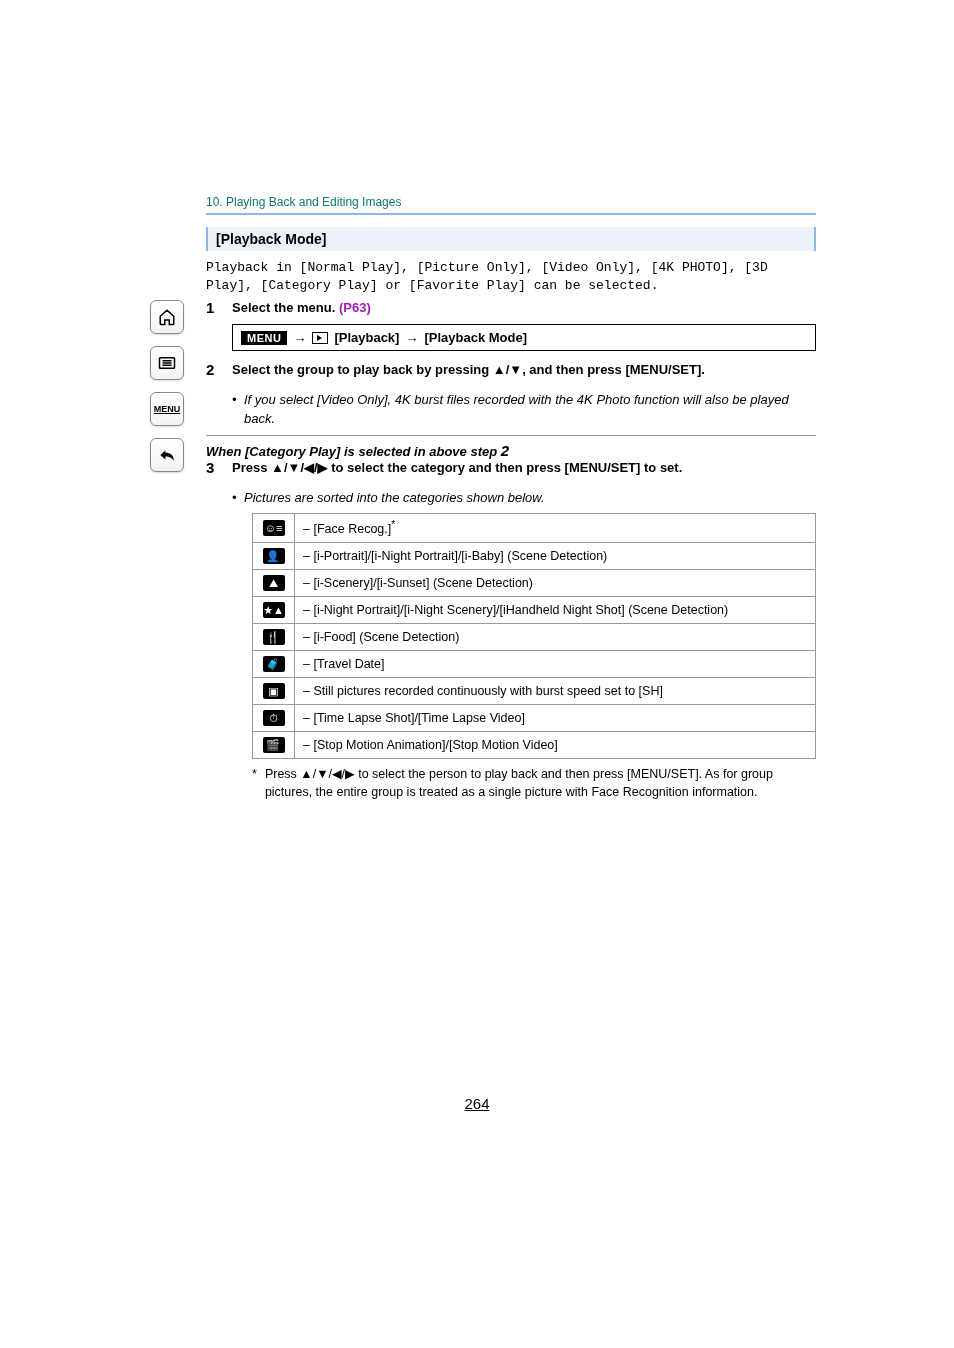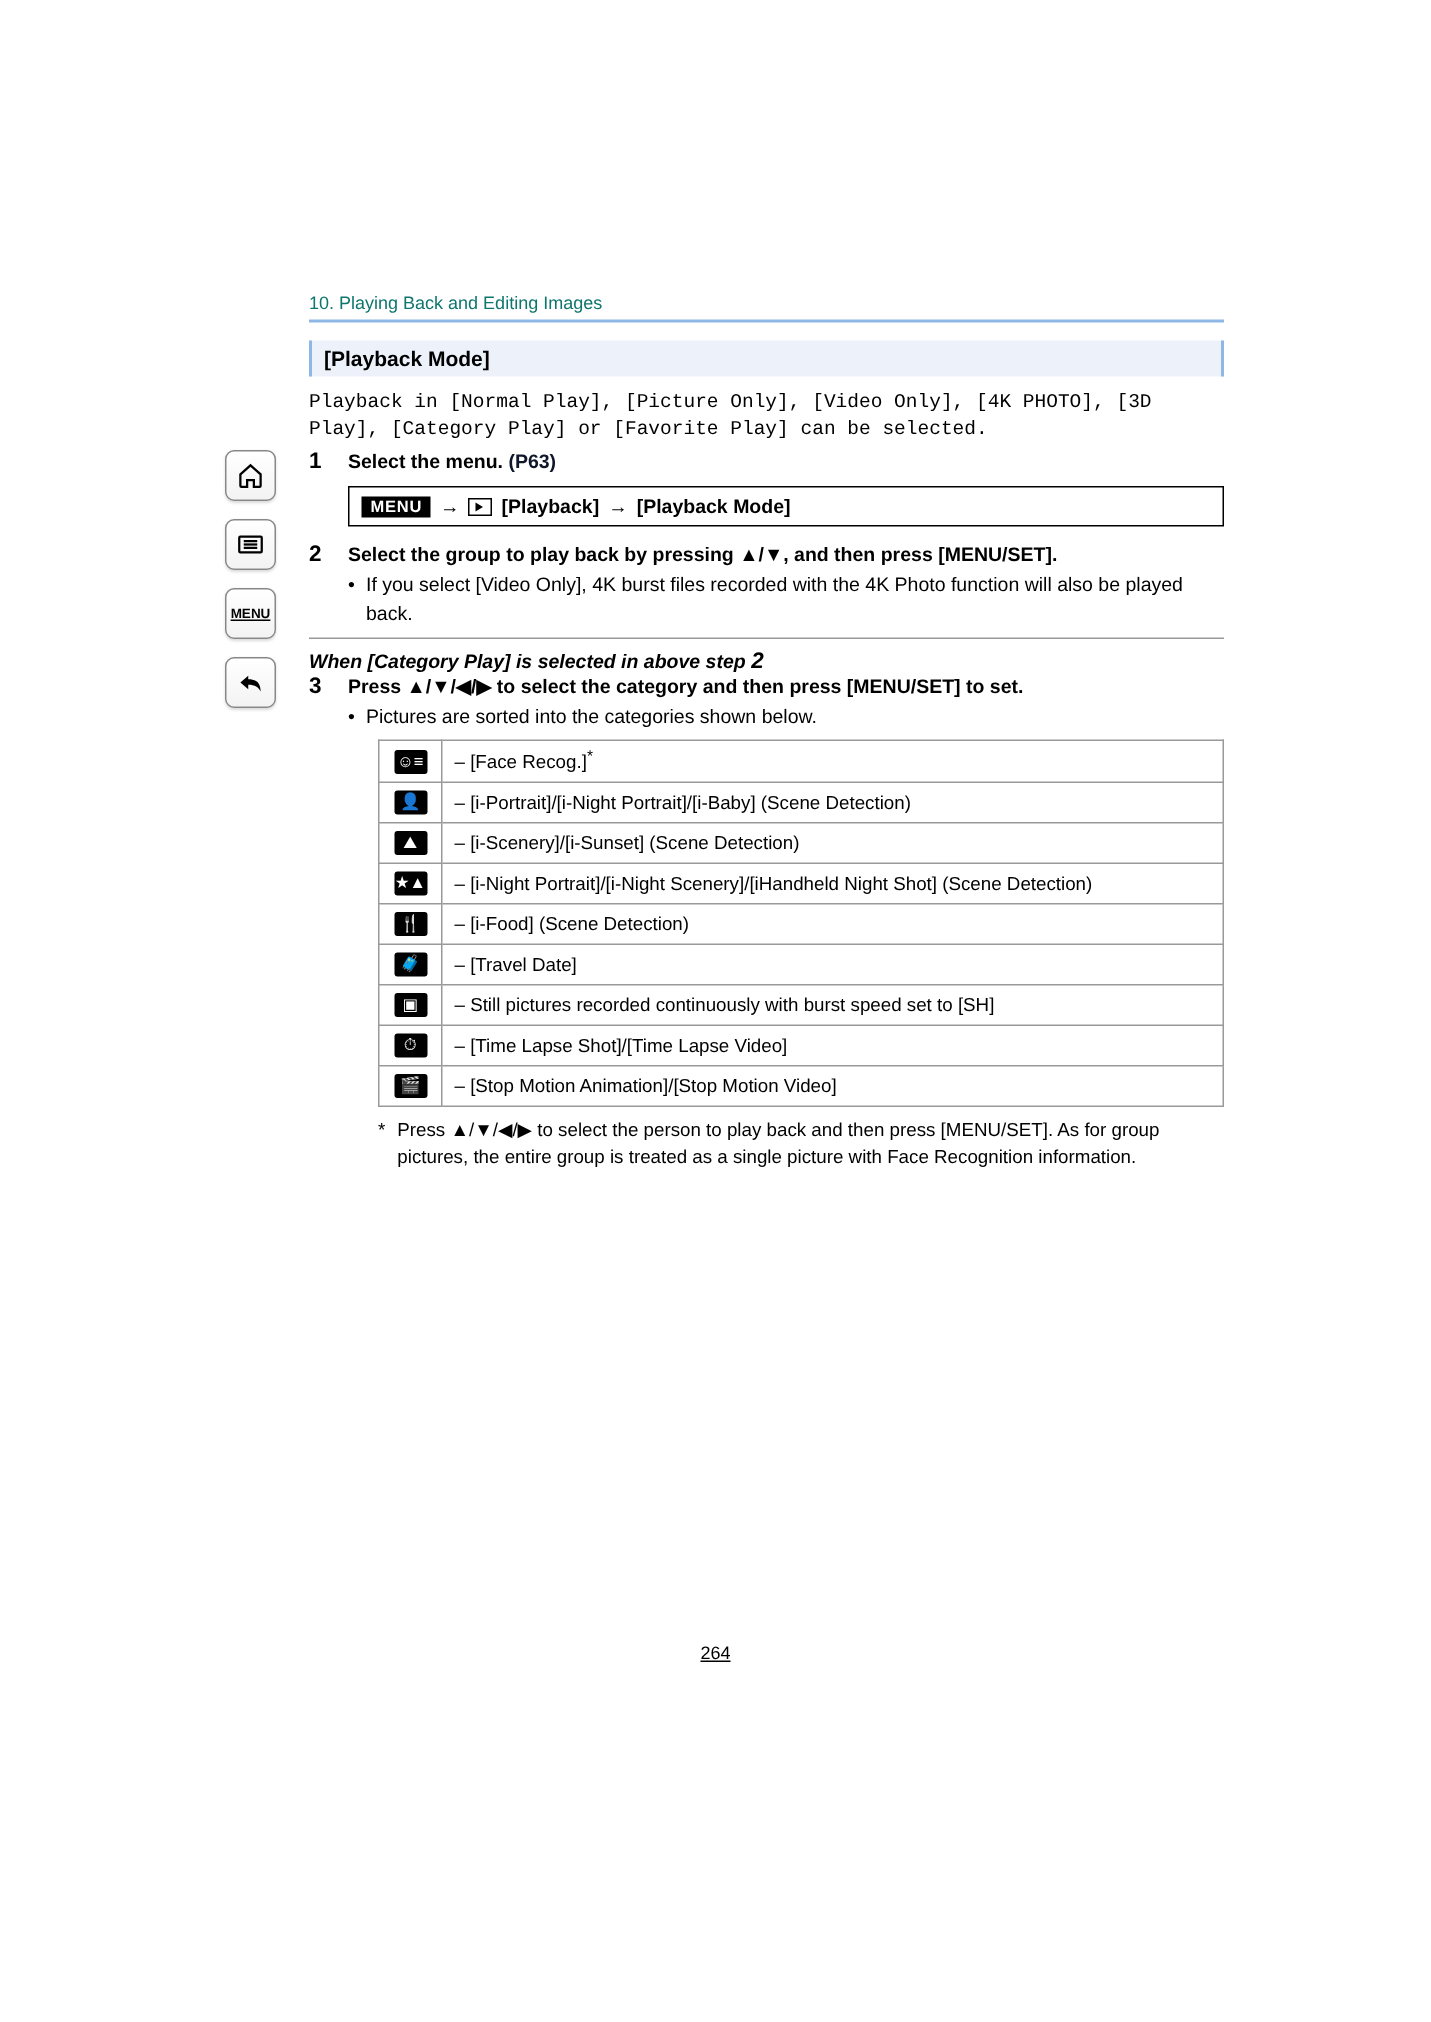--- a/index.html
+++ b/index.html
@@ -50,21 +50,21 @@
     padding:4px 8px;
     font-weight:bold;
     font-size:14px;
     margin-bottom:8px;
   }
   .para { font-size:13px; line-height:1.4; margin-bottom:4px;font-family:Liberation Mono, monospace;}
   .step-row { display:flex; margin-bottom:6px;}
   .step-num { font-weight:bold; font-size:15px; width:26px; flex-shrink:0;}
   .step-body { flex:1; font-size:13px; line-height:1.45;}
   .step-body .bold { font-weight:bold;}
-  .link { color:#0f172a;}
+  .link { color:#a21caf;}
   .menu-path-box {
     border:1px solid #000;
     padding:5px 8px;
     margin:6px 0 10px 26px;
     display:flex;
     align-items:center;
     gap:6px;
     font-size:13px;
     font-weight:bold;
   }
@@ -75,21 +75,21 @@
   .play-icon{
     display:inline-flex;align-items:center;justify-content:center;
     width:16px;height:12px;border:1px solid #000;position:relative;
   }
   .play-icon::after{
     content:"";position:absolute;left:4px;top:2px;
     border-left:5px solid #000;border-top:3px solid transparent;border-bottom:3px solid transparent;
   }
   .bullet { padding-left:12px; position:relative;}
   .bullet::before{content:"•"; position:absolute; left:0;}
-  .subline { margin-top:1px;}
+  .subline { margin-top:11px;font-style:italic;}
   .thin-rule{border-top:1px solid #999;margin:6px 0 6px 0;}
   .subhead{font-weight:bold;font-size:13px;margin-top:6px;font-style:italic;}
   .big2{font-size:15px;font-weight:bold;}
   table.cat {
     border-collapse:collapse;
     width: calc(100% - 46px);
     margin:6px 0 6px 46px;
     font-size:12.5px;
   }
   table.cat td {
@@ -99,21 +99,21 @@
   }
   table.cat td.icon-cell{
     width:42px;text-align:center;background:#fff;
   }
   .ic{display:inline-block;background:#000;color:#fff;font-size:11px;
     min-width:22px;height:16px;line-height:16px;text-align:center;border-radius:2px;}
   .footnote{font-size:12.5px;line-height:1.45;margin:6px 0 0 46px;display:flex;gap:8px;}
   .footnote .mark{flex-shrink:0;}
   .page-num{
     position:absolute;left:0;right:0;text-align:center;top:1095px;
-    font-size:12px;text-decoration:underline;
+    font-size:15px;text-decoration:underline;
   }
 </style>
 </head>
 <body>
 
 <div class="sidebar">
   <div class="side-btn">
     <svg width="18" height="18" viewBox="0 0 24 24" fill="none" stroke="#000" stroke-width="2">
         <path d="M3 11l9-8 9 8v10a1 1 0 0 1-1 1h-5v-6h-6v6H4a1 1 0 0 1-1-1z"></path>
       </svg>

